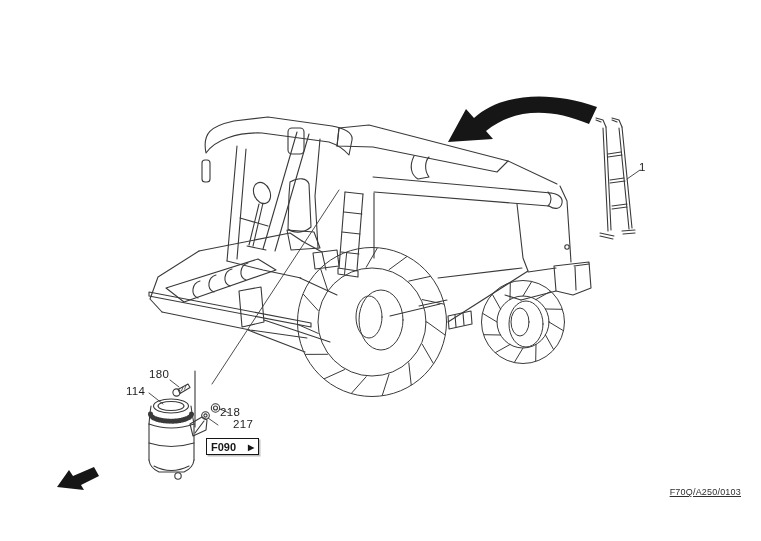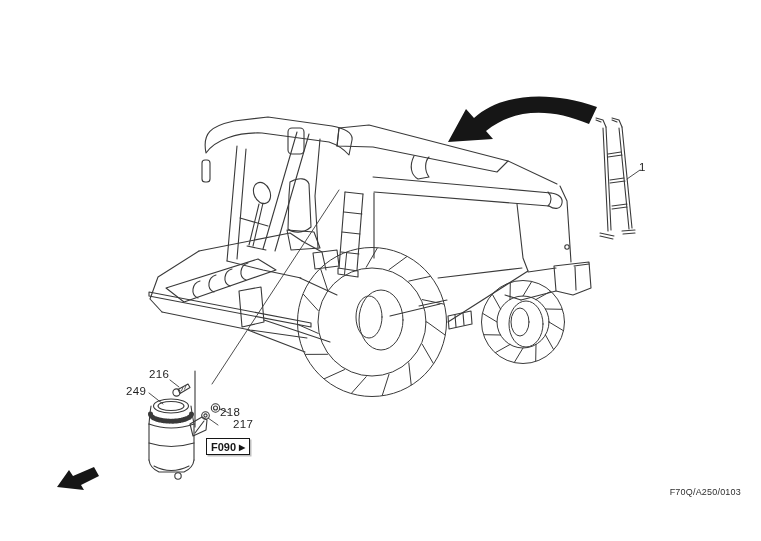--- a/index.html
+++ b/index.html
@@ -9,27 +9,27 @@
   }
   .page svg{position:absolute;left:0;top:0;}
   .callout{
     position:absolute;font-size:11.5px;color:#1f1f1f;line-height:13px;
     letter-spacing:.3px;
   }
   .ref-box{
     position:absolute;left:206px;top:438px;height:15px;
     border:1.6px solid #161616;background:#fff;
     box-shadow:1.5px 1.5px 0 rgba(140,140,140,.55);
-    display:flex;align-items:center;gap:3px;padding:0 4px;
+    display:flex;align-items:center;gap:12px;padding:0 4px;
     font-size:11px;font-weight:700;color:#161616;cursor:pointer;
   }
   .ref-box .arrow{font-size:8px;line-height:1;transform:translateY(.5px);}
   .drawing-code{
     position:absolute;left:600px;top:487px;width:141px;text-align:right;
-    font-size:9px;color:#2e2e2e;letter-spacing:.2px;
+    font-size:9px;color:#2e2e2e;letter-spacing:.2px;text-decoration:underline;
   }
 </style>
 </head>
 <body>
 
 <div class="page">
 
   <svg width="761" height="541" viewBox="0 0 761 541">
     <g fill="none" stroke="#3a3a3a" stroke-width="1.1" stroke-linecap="round" stroke-linejoin="round">
 
@@ -205,22 +205,22 @@
           <path d="M229,413 L220,409"></path>
         </g>
       </g>
     </g>
 
     <path d="M448,142 L466,109 L474,118 C499,95 546,89 597,107 L589,124 C549,107 513,109 486,131 L493,139 Z" fill="#161616" stroke="none"></path>
     <path d="M57,487 L69,470 L73,476 L94,467 L99,476 L81,485 L84,490 Z" fill="#161616" stroke="none"></path>
   </svg>
 
   <span class="callout" style="left:639px;top:161px">1</span>
-  <span class="callout" style="left:126px;top:385px">249</span>
-  <span class="callout" style="left:149px;top:368px">216</span>
+  <span class="callout" style="left:126px;top:385px">114</span>
+  <span class="callout" style="left:149px;top:368px">180</span>
   <span class="callout" style="left:233px;top:418px">217</span>
   <span class="callout" style="left:220px;top:406px">218</span>
 
   <div class="ref-box">
     <span>F090</span>
     <span class="arrow">▶</span>
   </div>
 
   <div class="drawing-code">F70Q/A250/0103</div>
 

